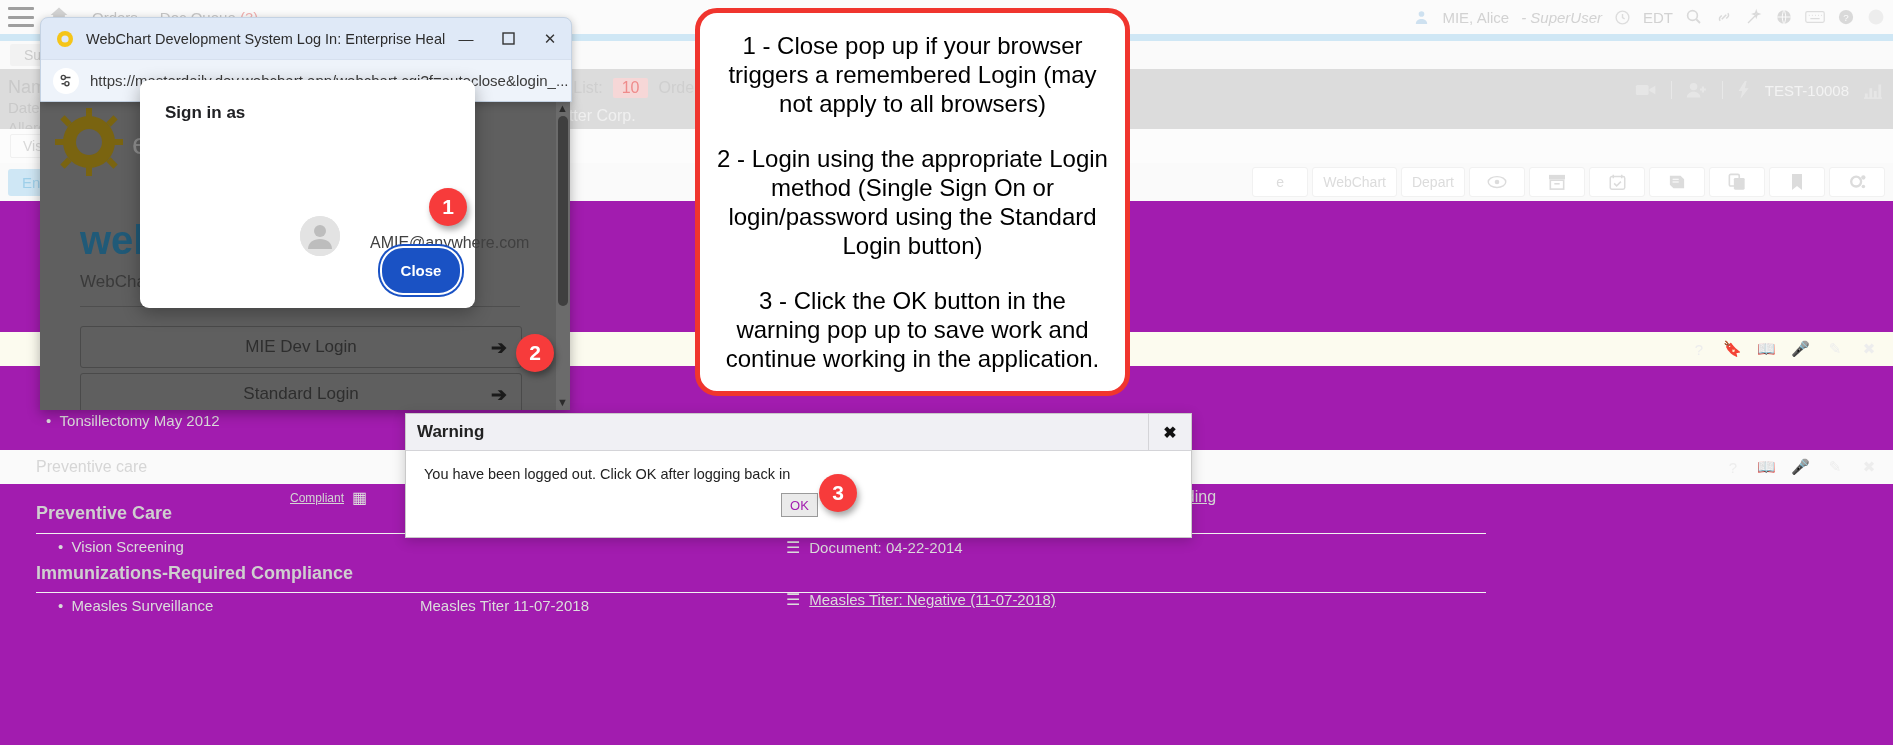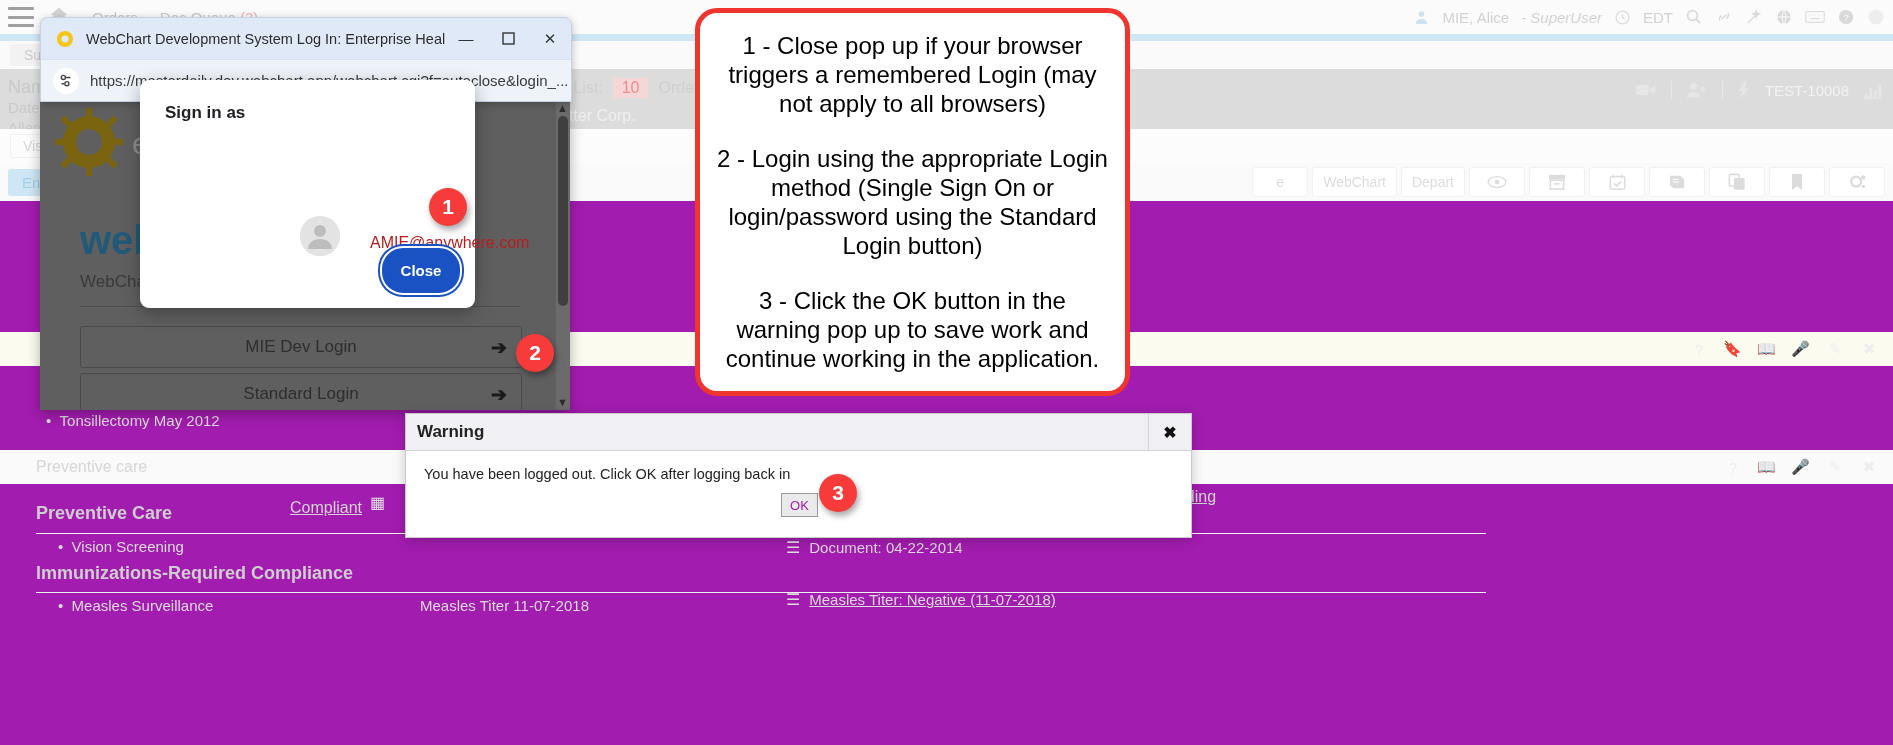--- a/index.html
+++ b/index.html
@@ -99,21 +99,21 @@
   .wc-scroll{position:absolute;right:0;top:0;width:14px;height:310px;background:#6b6b6b;}
   .wc-thumb{position:absolute;right:2px;top:16px;width:10px;height:190px;background:#3f3f3f;border-radius:5px;}
   .wc-sb-up{position:absolute;right:2px;top:2px;color:#2c2c2c;font-size:11px;}
   .wc-sb-dn{position:absolute;right:2px;bottom:2px;color:#2c2c2c;font-size:11px;}
 
   
   #signin-card{position:absolute;left:140px;top:80px;width:335px;height:228px;background:#fff;
     border-radius:9px;box-shadow:0 5px 18px rgba(0,0,0,.30);}
   .si-title{position:absolute;left:25px;top:23px;font-size:17px;color:#202124;font-weight:600;}
   .si-avatar{position:absolute;left:160px;top:136px;width:40px;height:40px;border-radius:50%;background:#e3e3e3;}
-  .si-email{position:absolute;left:230px;top:154px;font-size:16px;color:#b91c1c;}
+  .si-email{position:absolute;left:230px;top:154px;font-size:16px;color:#404040;}
   .si-close{position:absolute;left:382px;top:248px;width:74px;height:41px;border-radius:21px;
     background:#1a52c4;border:2px solid #1a52c4;box-shadow:0 0 0 2px #fff, 0 0 0 4px #1a52c4;
     color:#fff;font-size:15px;font-weight:bold;display:flex;align-items:center;justify-content:center;}
 
   
   #warn-dlg{position:absolute;left:405px;top:413px;width:785px;height:123px;background:#fff;
     border:1px solid #c9c9c9;box-shadow:0 3px 12px rgba(0,0,0,.2);}
   .wd-head{height:36px;background:#f0f0f4;border-bottom:1px solid #d4d4d8;display:flex;align-items:center;}
   .wd-title{margin-left:11px;font-size:17px;font-weight:bold;color:#222;}
   .wd-x{margin-left:auto;width:42px;height:36px;border-left:1px solid #d4d4d8;display:flex;
@@ -348,21 +348,21 @@
     <div class="sec-icons">
       <div class="ib">?</div>
       <div class="ib">📖</div>
       <div class="ib">🎤</div>
       <div class="ib">✎</div>
       <div class="ib">✖</div>
     </div>
   </div>
 
   <div class="grey-row" style="top:488px;left:290px;">
-    <span class="mid ul" style="font-size:16px;margin-top:11px;">Compliant</span>
+    <span class="mid ul" style="font-size:12px;">Compliant</span>
     <span class="faint" style="margin-left:8px;">▦</span>
   </div>
   <div class="grey-row" style="top:488px;left:1168px;">
     <span class="mid ul" style="font-size:16px;">ending</span>
   </div>
 
   <div class="grey-row" style="top:503px;left:36px;">
     <span class="sec-title">Preventive Care</span>
   </div>
   <div class="hr-l" style="left:36px;top:533px;width:1450px;"></div>

